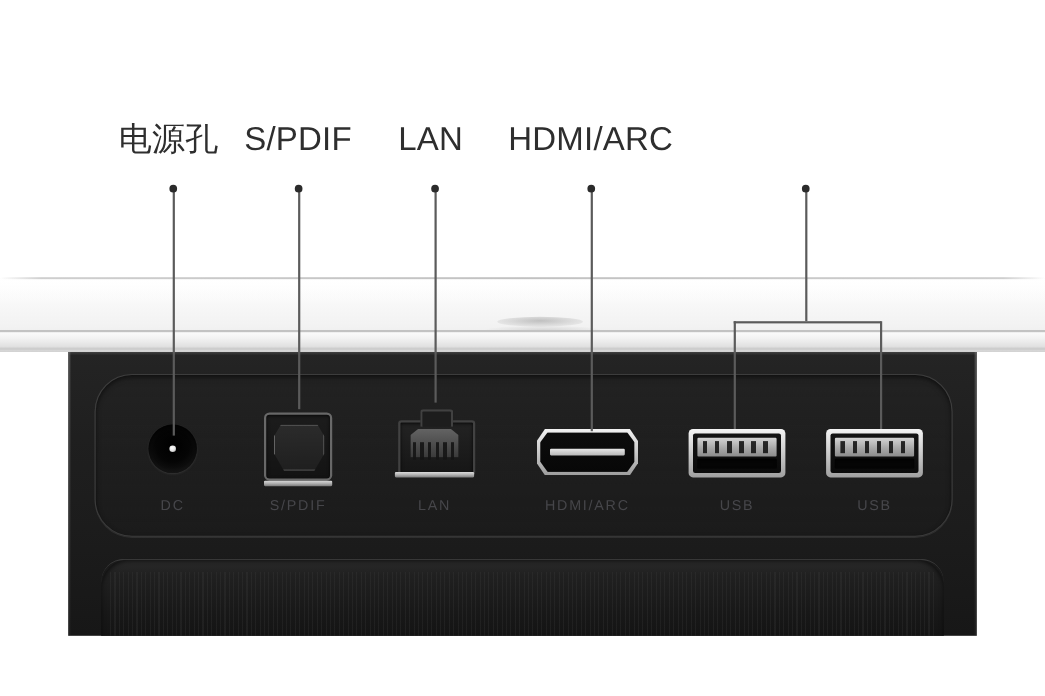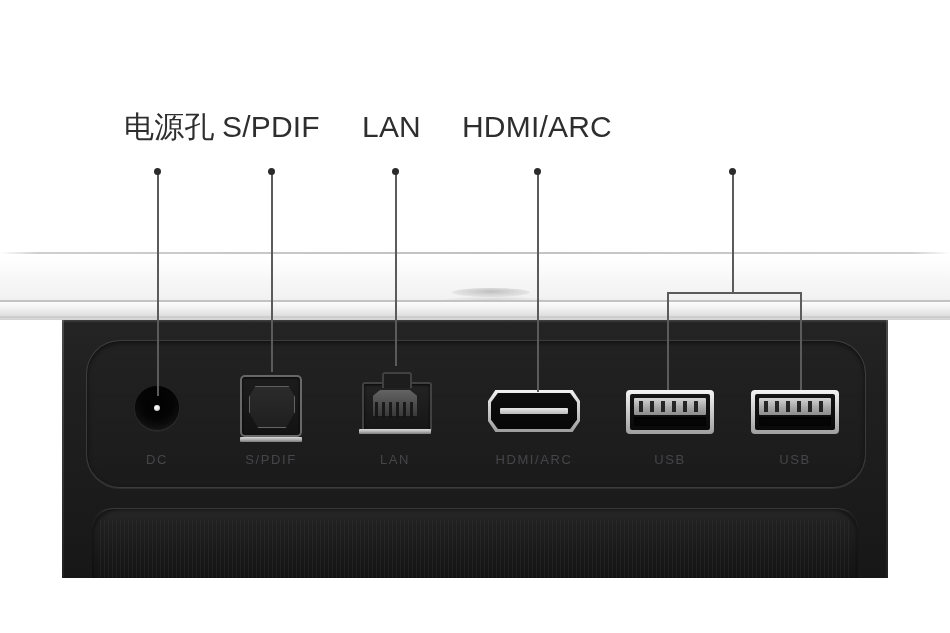--- a/index.html
+++ b/index.html
@@ -549,18 +549,18 @@
 
   <div class="leader" style="left:537px; top:172px; height:220px;"></div>
   <div class="leader-dot" style="left:534px; top:168px;"></div>
 
   <div class="bracket-stem" style="left:732px; top:172px; height:120px;"></div>
   <div class="leader-dot" style="left:729px; top:168px;"></div>
   <div class="bracket-bar" style="left:667px; top:292px; width:134px;"></div>
   <div class="bracket-leg" style="left:667px; top:292px; height:98px;"></div>
   <div class="bracket-leg" style="left:800px; top:292px; height:98px;"></div>
 
-  <div class="callout-label" style="left:124px; top:112px;">电源孔</div>
+  <div class="callout-label" style="left:108px; top:112px;">电源孔</div>
   <div class="callout-label" style="left:222px; top:112px;">S/PDIF</div>
   <div class="callout-label" style="left:362px; top:112px;">LAN</div>
   <div class="callout-label" style="left:462px; top:112px;">HDMI/ARC</div>
 
 </div>
 
 </body></html>

